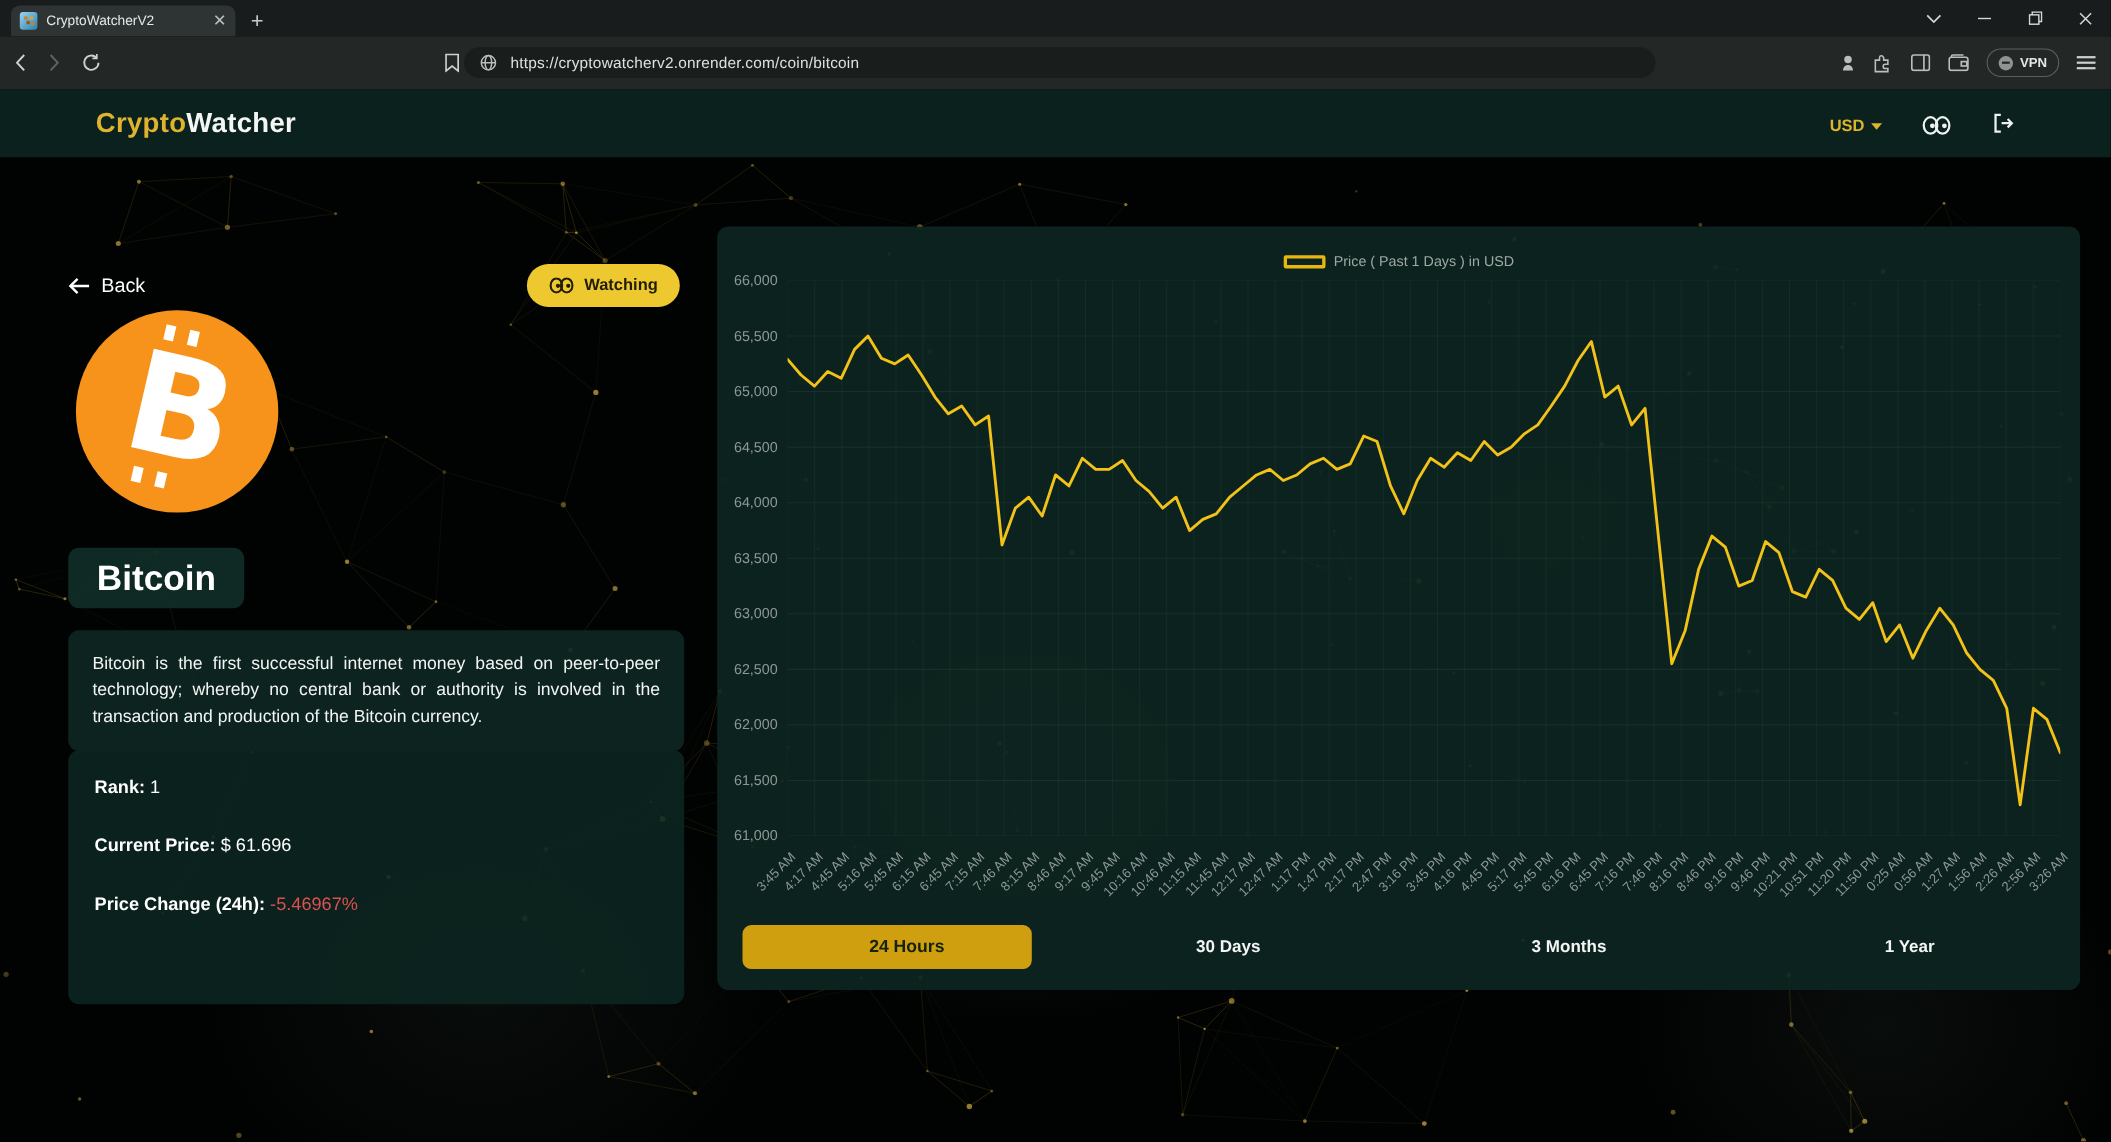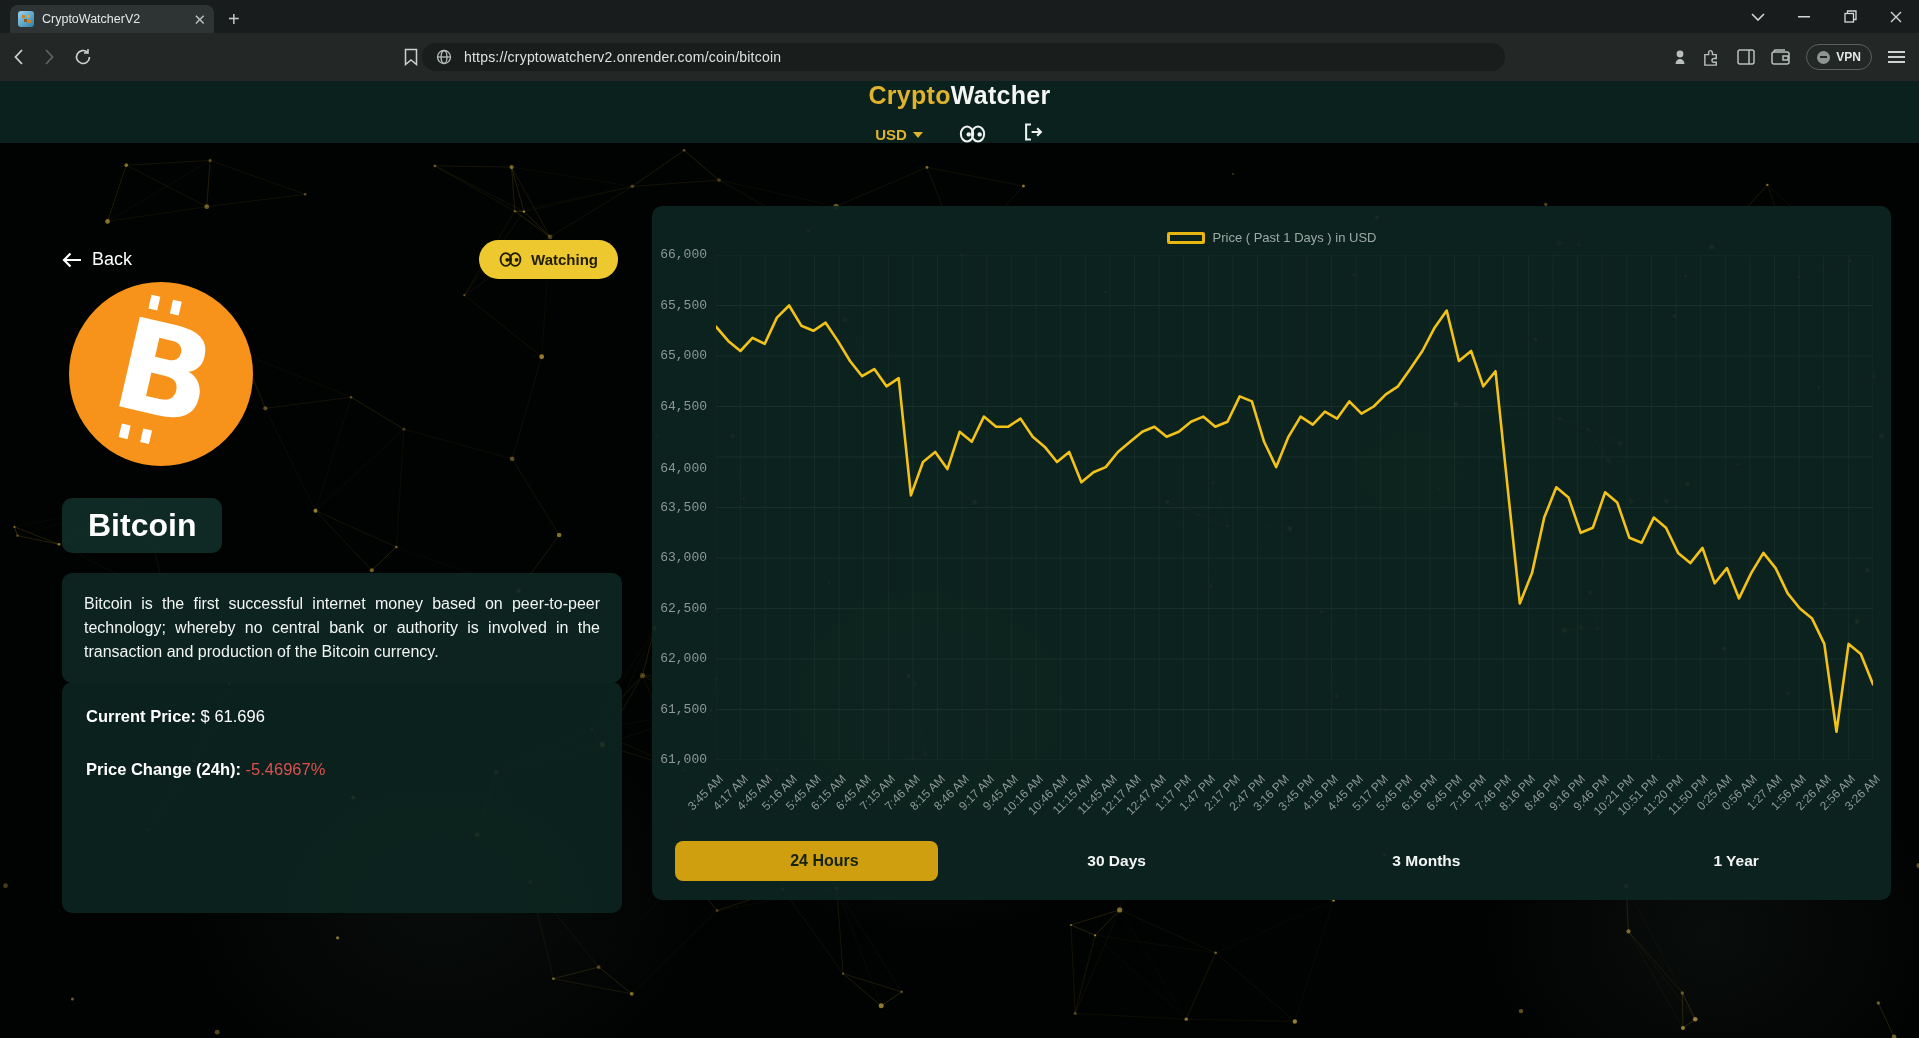--- a/index.html
+++ b/index.html
@@ -28,21 +28,21 @@
   .url-text { color:#dde1df; font-size:14px; letter-spacing:.2px;text-align:center; }
   .tool-right { position:absolute; right:14px; display:flex; align-items:center; gap:16px; color:#b9bfbd; }
   .vpn-pill { border:1px solid #5a605e; border-radius:13px; height:26px; padding:0 10px; display:flex;
               align-items:center; gap:6px; color:#e3e7e5; font-size:12px; font-weight:bold; }
   .vpn-dot { width:13px; height:13px; border-radius:50%; background:#8d9491; position:relative; }
   .vpn-dot:after { content:""; position:absolute; left:3px; top:5.5px; width:7px; height:2px; background:#232827; }
   .hamburger div { width:17px; height:2px; background:#cdd2d1; margin:3px 0; }
 
   
   .app-header { height:62px; background:#0a211d; display:flex; align-items:center; justify-content:space-between;
-                padding:0 119px; position:relative; z-index:3;flex-direction:column; }
+                padding:0 87px; position:relative; z-index:3; }
   .logo { font-size:25px; font-weight:bold; letter-spacing:.3px; }
   .logo .gold { color:#dfb32e; }
   .logo .white { color:#f4f6f4; }
   .hdr-right { display:flex; align-items:flex-end; gap:36px; }
   .usd { color:#dfb32e; font-weight:bold; font-size:15px; display:flex; align-items:center; gap:6px; }
   .usd .caret { width:0; height:0; border-left:5px solid transparent; border-right:5px solid transparent;
                 border-top:6px solid #dfb32e; }
   .hdr-ico { color:#eef1ef; display:flex; align-items:center; }
 
   .main { position:relative; width:1919px; height:895px; background:#010302; overflow:hidden; }
@@ -76,21 +76,21 @@
   .stat-neg { color:#dd5050; }
 
   
   .chart-card { position:absolute; left:652px; top:63px; width:1239px; height:694px;
                 background:rgba(13,37,33,.92); border-radius:10px; }
   .legend { position:absolute; left:0; right:0; top:24px; display:flex; justify-content:center;
             align-items:center; gap:8px; }
   .legend-swatch { width:38px; height:12px; border:3px solid #e8b70f; border-radius:2px; }
   .legend-label { color:#9ea9a4; font-size:13px; }
   .plot { position:absolute; left:64px; top:49px; width:1157px; height:505px; }
-  .ylab { position:absolute; width:52px; text-align:right; color:#8d9894; font-size:13px;font-family:Liberation Mono, monospace; }
+  .ylab { position:absolute; width:52px; text-align:right; color:#8d9894; font-size:13px; }
   .xlab { position:absolute; color:#8d9894; font-size:12px; white-space:nowrap;
           transform:translateX(-100%) rotate(-45deg); transform-origin:100% 0; }
   .range-row { position:absolute; left:0; top:635px; width:100%; display:flex; }
   .range-cell { flex:1; display:flex; justify-content:center; align-items:center; }
   .range-active { width:263px; height:40px; background:#cf9f10; border:none; border-radius:8px;
                   color:#14230c; font-size:16px; font-weight:bold;padding-left:35px; }
   .range-plain { color:#f2f5f3; font-size:15.5px; font-weight:bold; background:none; border:none; }
 
   svg.ico { display:block; }
 </style>
@@ -685,20 +685,21 @@
         <div class="prong p1"></div><div class="prong p2"></div>
         <div class="prong p3"></div><div class="prong p4"></div>
       </div>
     </div>
 
     <div class="title-box">Bitcoin</div>
 
     <div class="desc-box">Bitcoin is the first successful internet money based on peer-to-peer technology; whereby no central bank or authority is involved in the transaction and production of the Bitcoin currency.</div>
 
     <div class="stats-box">
+      <div class="stat-row"><b>Rank:</b><span> 1</span></div>
       <div class="stat-row"><b>Current Price:</b><span> $ 61.696</span></div>
       <div class="stat-row"><b>Price Change (24h):</b><span class="stat-neg"> -5.46967%</span></div>
     </div>
 
     <div class="chart-card">
       <div class="legend">
         <span class="legend-swatch"></span>
         <span class="legend-label">Price ( Past 1 Days ) in USD</span>
       </div>
       <div class="plot" id="plot"><svg width="1157" height="505" viewBox="0 0 1157 505">
@@ -761,21 +762,21 @@
             <line x1="1107.7659574468087" x2="1107.7659574468087" y1="0" y2="505" stroke="rgba(190,210,200,0.05)" stroke-width="1"></line>
             <line x1="1132.3829787234042" x2="1132.3829787234042" y1="0" y2="505" stroke="rgba(190,210,200,0.05)" stroke-width="1"></line>
             <line x1="1157" x2="1157" y1="0" y2="505" stroke="rgba(190,210,200,0.05)" stroke-width="1"></line>
             <polyline points="0.0,71.7 12.2,85.9 24.4,96.0 36.5,82.8 48.7,88.9 60.9,62.6 73.1,50.5 85.3,70.7 97.4,75.8 109.6,67.7 121.8,85.9 134.0,106.0 146.1,121.2 158.3,114.1 170.5,131.3 182.7,123.2 194.9,240.4 207.0,207.0 219.2,197.0 231.4,214.1 243.6,176.8 255.8,186.8 267.9,161.6 280.1,171.7 292.3,171.7 304.5,163.6 316.7,181.8 328.8,191.9 341.0,207.0 353.2,197.0 365.4,227.3 377.5,217.2 389.7,212.1 401.9,197.0 414.1,186.8 426.3,176.8 438.4,171.7 450.6,181.8 462.8,176.8 475.0,166.7 487.2,161.6 499.3,171.7 511.5,166.7 523.7,141.4 535.9,146.4 548.1,186.8 560.2,212.1 572.4,181.8 584.6,161.6 596.8,169.7 608.9,156.6 621.1,163.6 633.3,146.4 645.5,158.6 657.7,151.5 669.8,139.4 682.0,131.3 694.2,114.1 706.4,96.0 718.6,72.7 730.7,55.5 742.9,106.0 755.1,96.0 767.3,131.3 779.5,116.2 791.6,232.3 803.8,348.4 816.0,318.1 828.2,262.6 840.3,232.3 852.5,242.4 864.7,277.8 876.9,272.7 889.1,237.3 901.2,247.4 913.4,282.8 925.6,287.8 937.8,262.6 950.0,272.7 962.1,297.9 974.3,308.1 986.5,292.9 998.7,328.3 1010.9,313.1 1023.0,343.4 1035.2,318.1 1047.4,297.9 1059.6,313.1 1071.7,338.4 1083.9,353.5 1096.1,363.6 1108.3,388.9 1120.5,476.7 1132.6,388.9 1144.8,399.0 1157.0,429.3 " fill="none" stroke="#f2c218" stroke-width="2.6" stroke-linejoin="round" stroke-linecap="round"></polyline>
           </svg></div>
       <div id="ylabs">
           <div class="ylab" style="left: 3px; top: 41px;">66,000</div>
           <div class="ylab" style="left: 3px; top: 91.5px;">65,500</div>
           <div class="ylab" style="left: 3px; top: 142px;">65,000</div>
           <div class="ylab" style="left: 3px; top: 192.5px;">64,500</div>
-          <div class="ylab" style="left: 3px; top: 243px; margin-top: 12px;">64,000</div>
+          <div class="ylab" style="left: 3px; top: 243px;">64,000</div>
           <div class="ylab" style="left: 3px; top: 293.5px;">63,500</div>
           <div class="ylab" style="left: 3px; top: 344px;">63,000</div>
           <div class="ylab" style="left: 3px; top: 394.5px;">62,500</div>
           <div class="ylab" style="left: 3px; top: 445px;">62,000</div>
           <div class="ylab" style="left: 3px; top: 495.5px;">61,500</div>
           <div class="ylab" style="left: 3px; top: 546px;">61,000</div>
         </div>
       <div id="xlabs">
           <div class="xlab" style="left: 64px; top: 566px;">3:45 AM</div>
           <div class="xlab" style="left: 88.617px; top: 566px;">4:17 AM</div>

